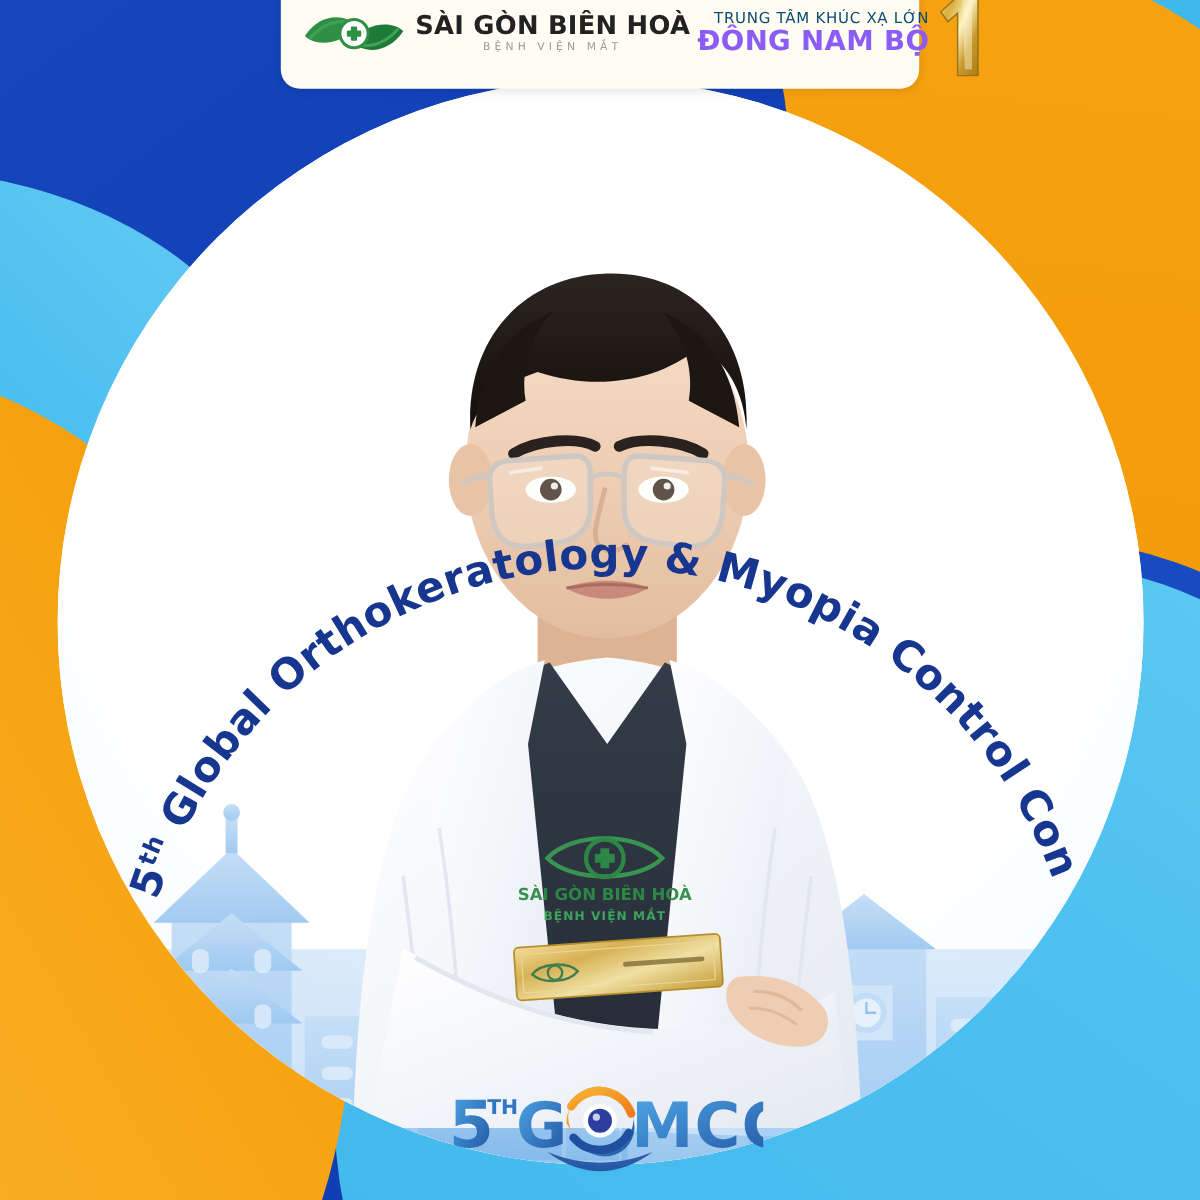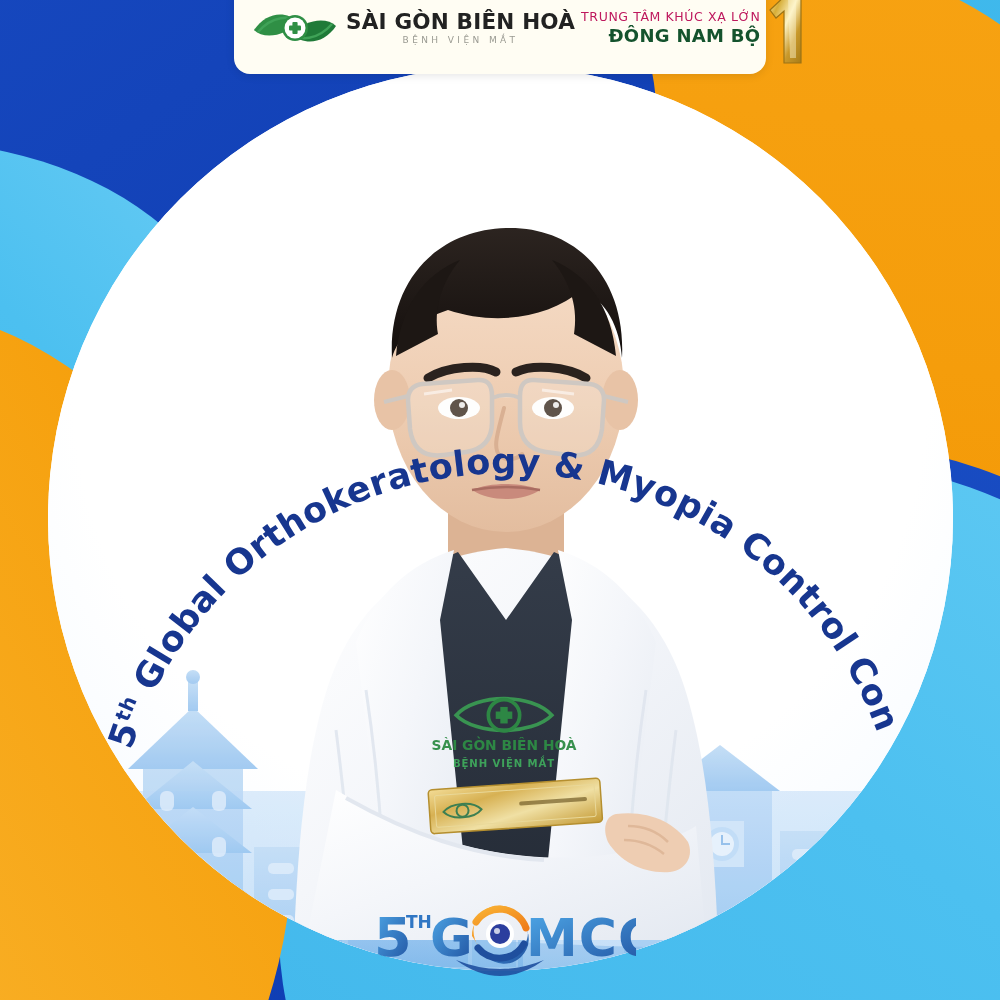--- a/index.html
+++ b/index.html
@@ -115,24 +115,24 @@
   .hc-left { display:flex; align-items:center; gap:8px; flex:0 0 auto; }
   .eye-logo { width:86px; height:44px; flex:0 0 auto; }
   .eye-logo svg { display:block; width:100%; height:100%; }
   .brand-wrap { display:flex; flex-direction:column; line-height:1; }
   .brand-main { font-family:"DejaVu Sans", sans-serif; font-weight:bold;
                 font-size:21.5px; color:#222; letter-spacing:.2px; white-space:nowrap; }
   .brand-sub  { font-family:"DejaVu Sans", sans-serif; font-size:9px; color:#9a9a92;
                 letter-spacing:3.4px; text-align:center; margin-top:4px; white-space:nowrap; }
   .hc-right { display:flex; align-items:center; margin-left:auto; gap:0; }
   .rank-wrap { display:flex; flex-direction:column; align-items:flex-end; line-height:1; }
-  .rank-top { font-family:"DejaVu Sans", sans-serif; font-size:12.5px; color:#be185d;
+  .rank-top { font-family:"DejaVu Sans", sans-serif; font-size:12.5px; color:#0c4a6e;
               letter-spacing:.6px; white-space:nowrap; }
-  .rank-main { font-family:"DejaVu Sans", sans-serif; font-weight:bold; font-size:18px;
-               color:#14532d; letter-spacing:.3px; margin-top:3px; white-space:nowrap; }
+  .rank-main { font-family:"DejaVu Sans", sans-serif; font-weight:bold; font-size:23px;
+               color:#8b5cf6; letter-spacing:.3px; margin-top:3px; white-space:nowrap; }
   .gold-one { width:54px; height:76px; margin-left:-2px; flex:0 0 auto; }
   .gold-one svg { display:block; width:100%; height:100%; }
 
   
   .gomcc { position:absolute; left:368px; top:884px; width:268px; height:96px; }
   .gomcc svg { display:block; width:100%; height:100%; }
 </style>
 </head>
 <body>
 

